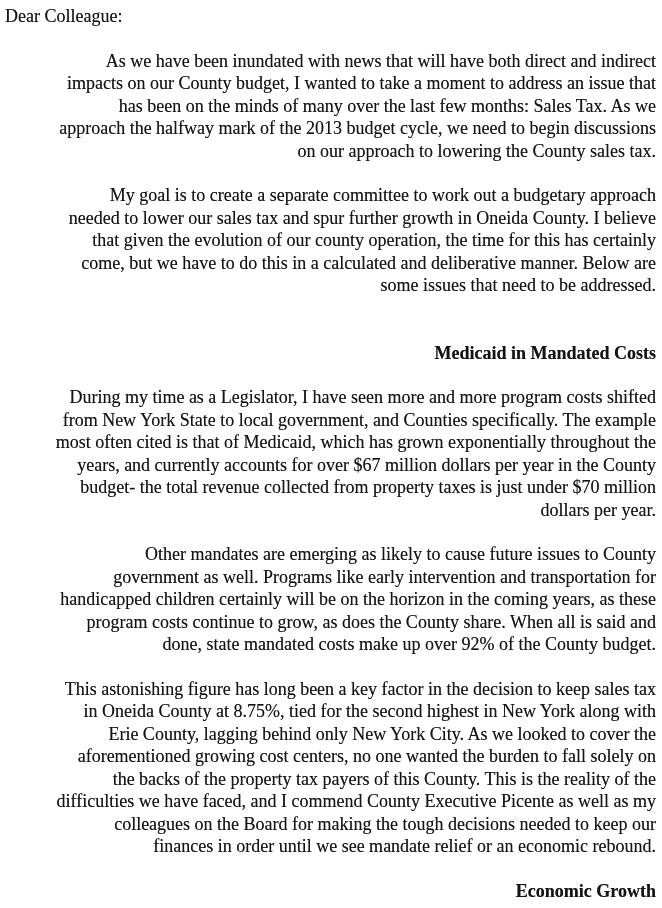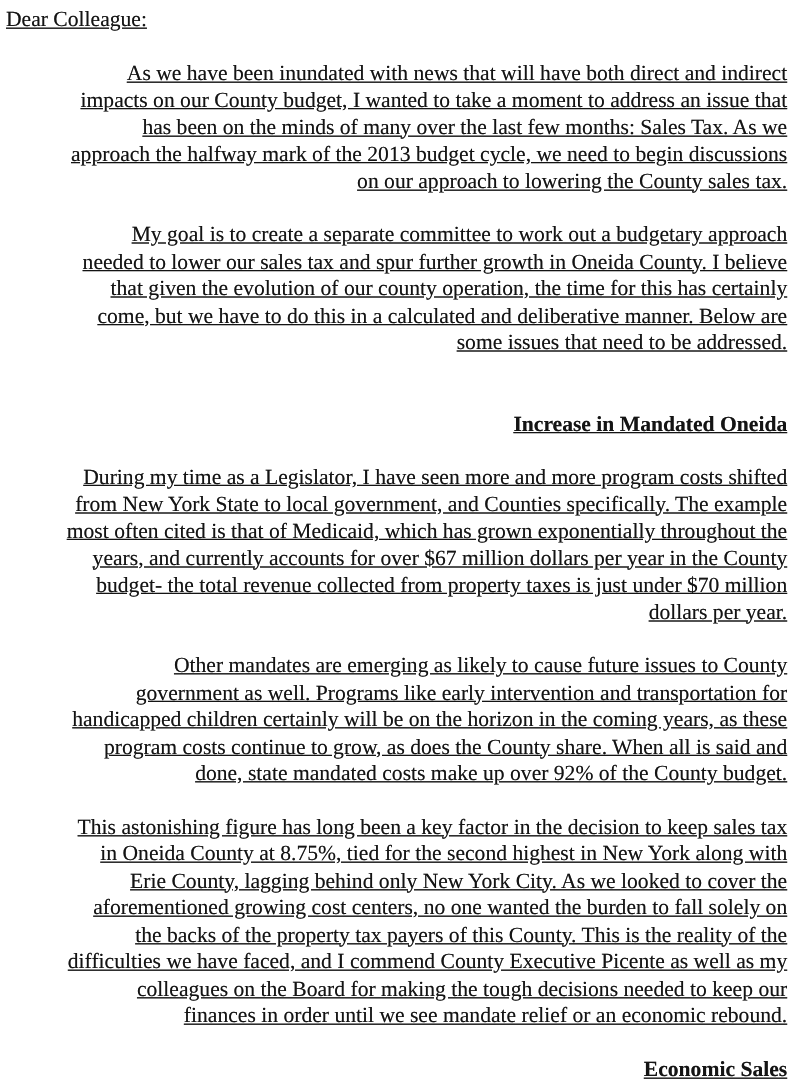--- a/index.html
+++ b/index.html
@@ -19,21 +19,20 @@
     padding: 5px 6px 0 5px;
     font-family: "Liberation Serif", "DejaVu Serif", serif;
     font-size: 18px;
     line-height: 22.5px;
     color: #141414;
     text-shadow: 0 0 0.5px rgba(20,20,20,0.55); 
   }
   .block {
     white-space: pre-line;
     margin: 0;
-    text-decoration: underline;
   }
   .block + .block {
     margin-top: 22px;
     text-align: right;
   }
   .heading {
     font-weight: bold;
   }
   .heading.extra-space {
     margin-top: 45px;
@@ -50,21 +49,21 @@
 has been on the minds of many over the last few months: Sales Tax. As we
 approach the halfway mark of the 2013 budget cycle, we need to begin discussions
 on our approach to lowering the County sales tax.</div>
 
   <div class="block">My goal is to create a separate committee to work out a budgetary approach
 needed to lower our sales tax and spur further growth in Oneida County. I believe
 that given the evolution of our county operation, the time for this has certainly
 come, but we have to do this in a calculated and deliberative manner. Below are
 some issues that need to be addressed.</div>
 
-  <div class="block heading extra-space">Increase in Mandated Oneida</div>
+  <div class="block heading extra-space">Medicaid in Mandated Costs</div>
 
   <div class="block">During my time as a Legislator, I have seen more and more program costs shifted
 from New York State to local government, and Counties specifically. The example
 most often cited is that of Medicaid, which has grown exponentially throughout the
 years, and currently accounts for over $67 million dollars per year in the County
 budget- the total revenue collected from property taxes is just under $70 million
 dollars per year.</div>
 
   <div class="block">Other mandates are emerging as likely to cause future issues to County
 government as well. Programs like early intervention and transportation for
@@ -74,14 +73,14 @@
 
   <div class="block">This astonishing figure has long been a key factor in the decision to keep sales tax
 in Oneida County at 8.75%, tied for the second highest in New York along with
 Erie County, lagging behind only New York City. As we looked to cover the
 aforementioned growing cost centers, no one wanted the burden to fall solely on
 the backs of the property tax payers of this County. This is the reality of the
 difficulties we have faced, and I commend County Executive Picente as well as my
 colleagues on the Board for making the tough decisions needed to keep our
 finances in order until we see mandate relief or an economic rebound.</div>
 
-  <div class="block heading">Economic Sales</div>
+  <div class="block heading">Economic Growth</div>
 </div>
 
 </body></html>

